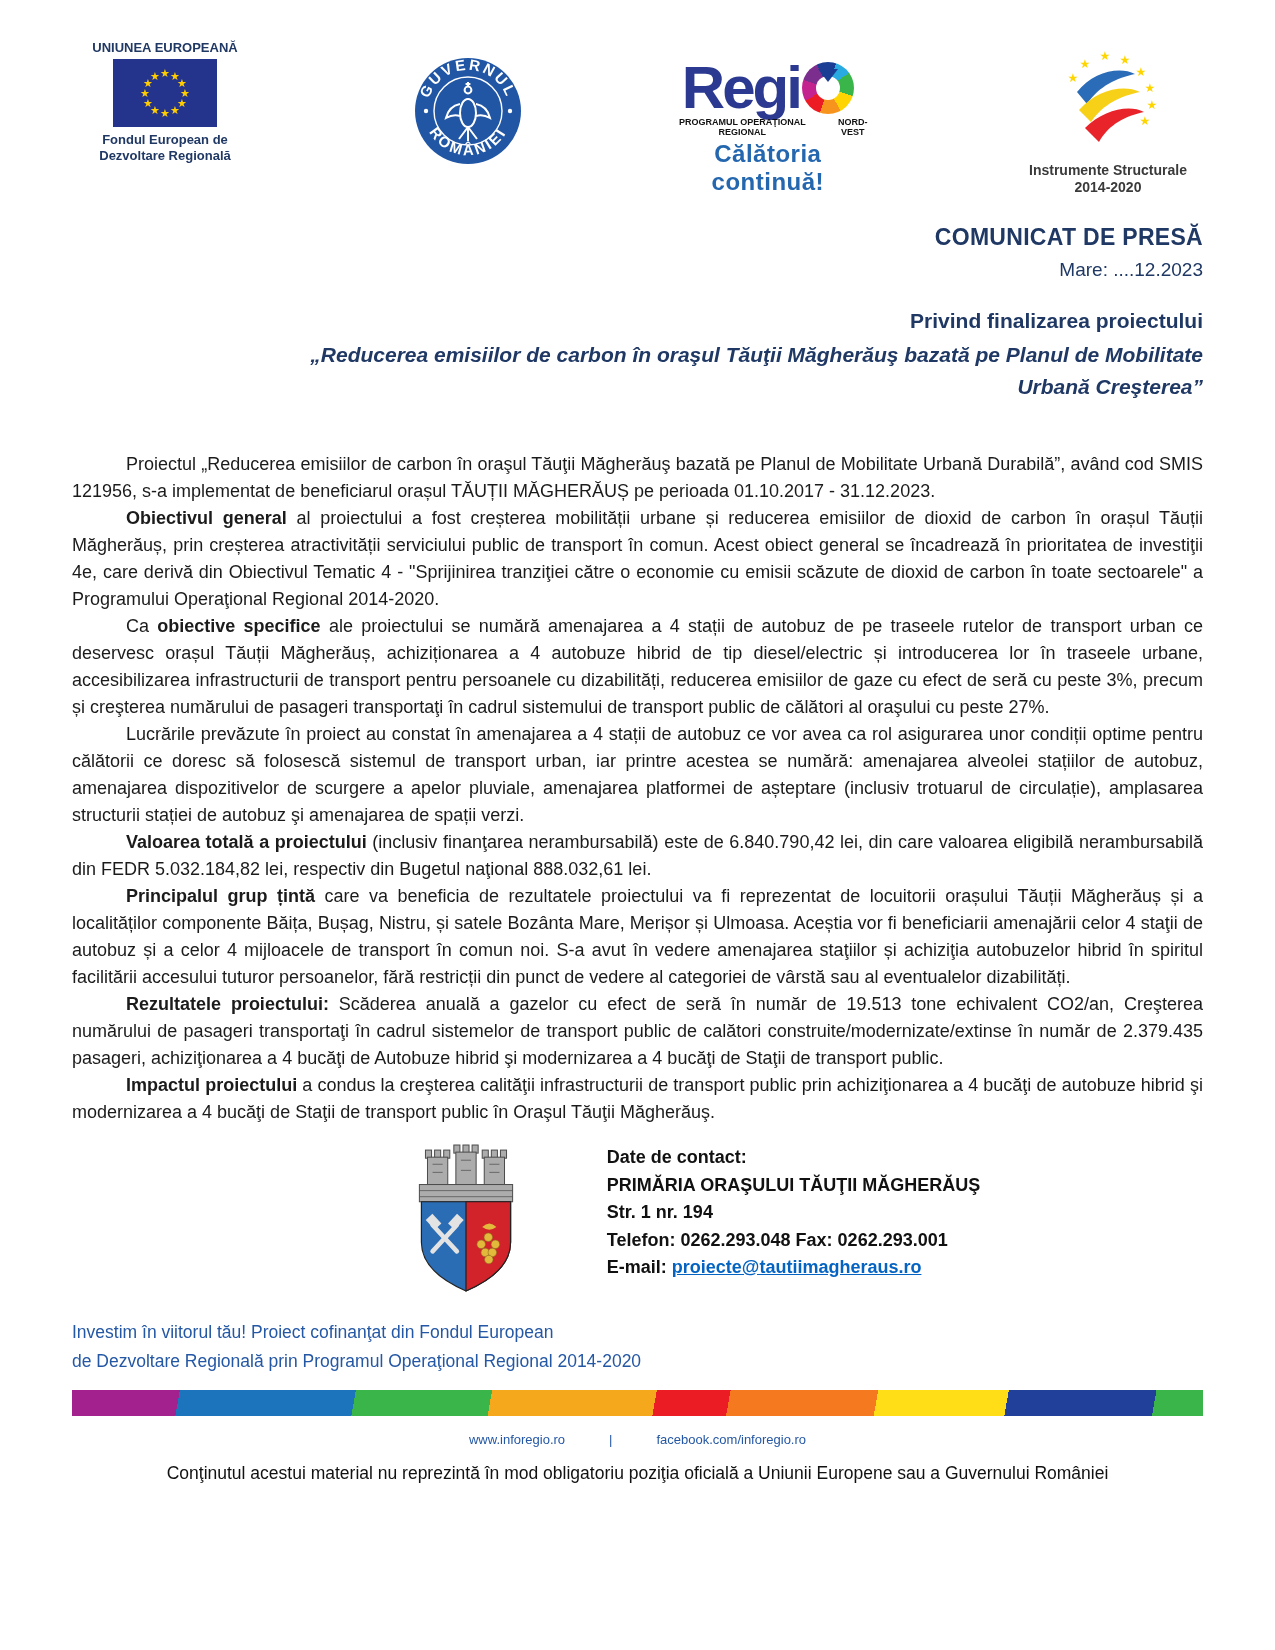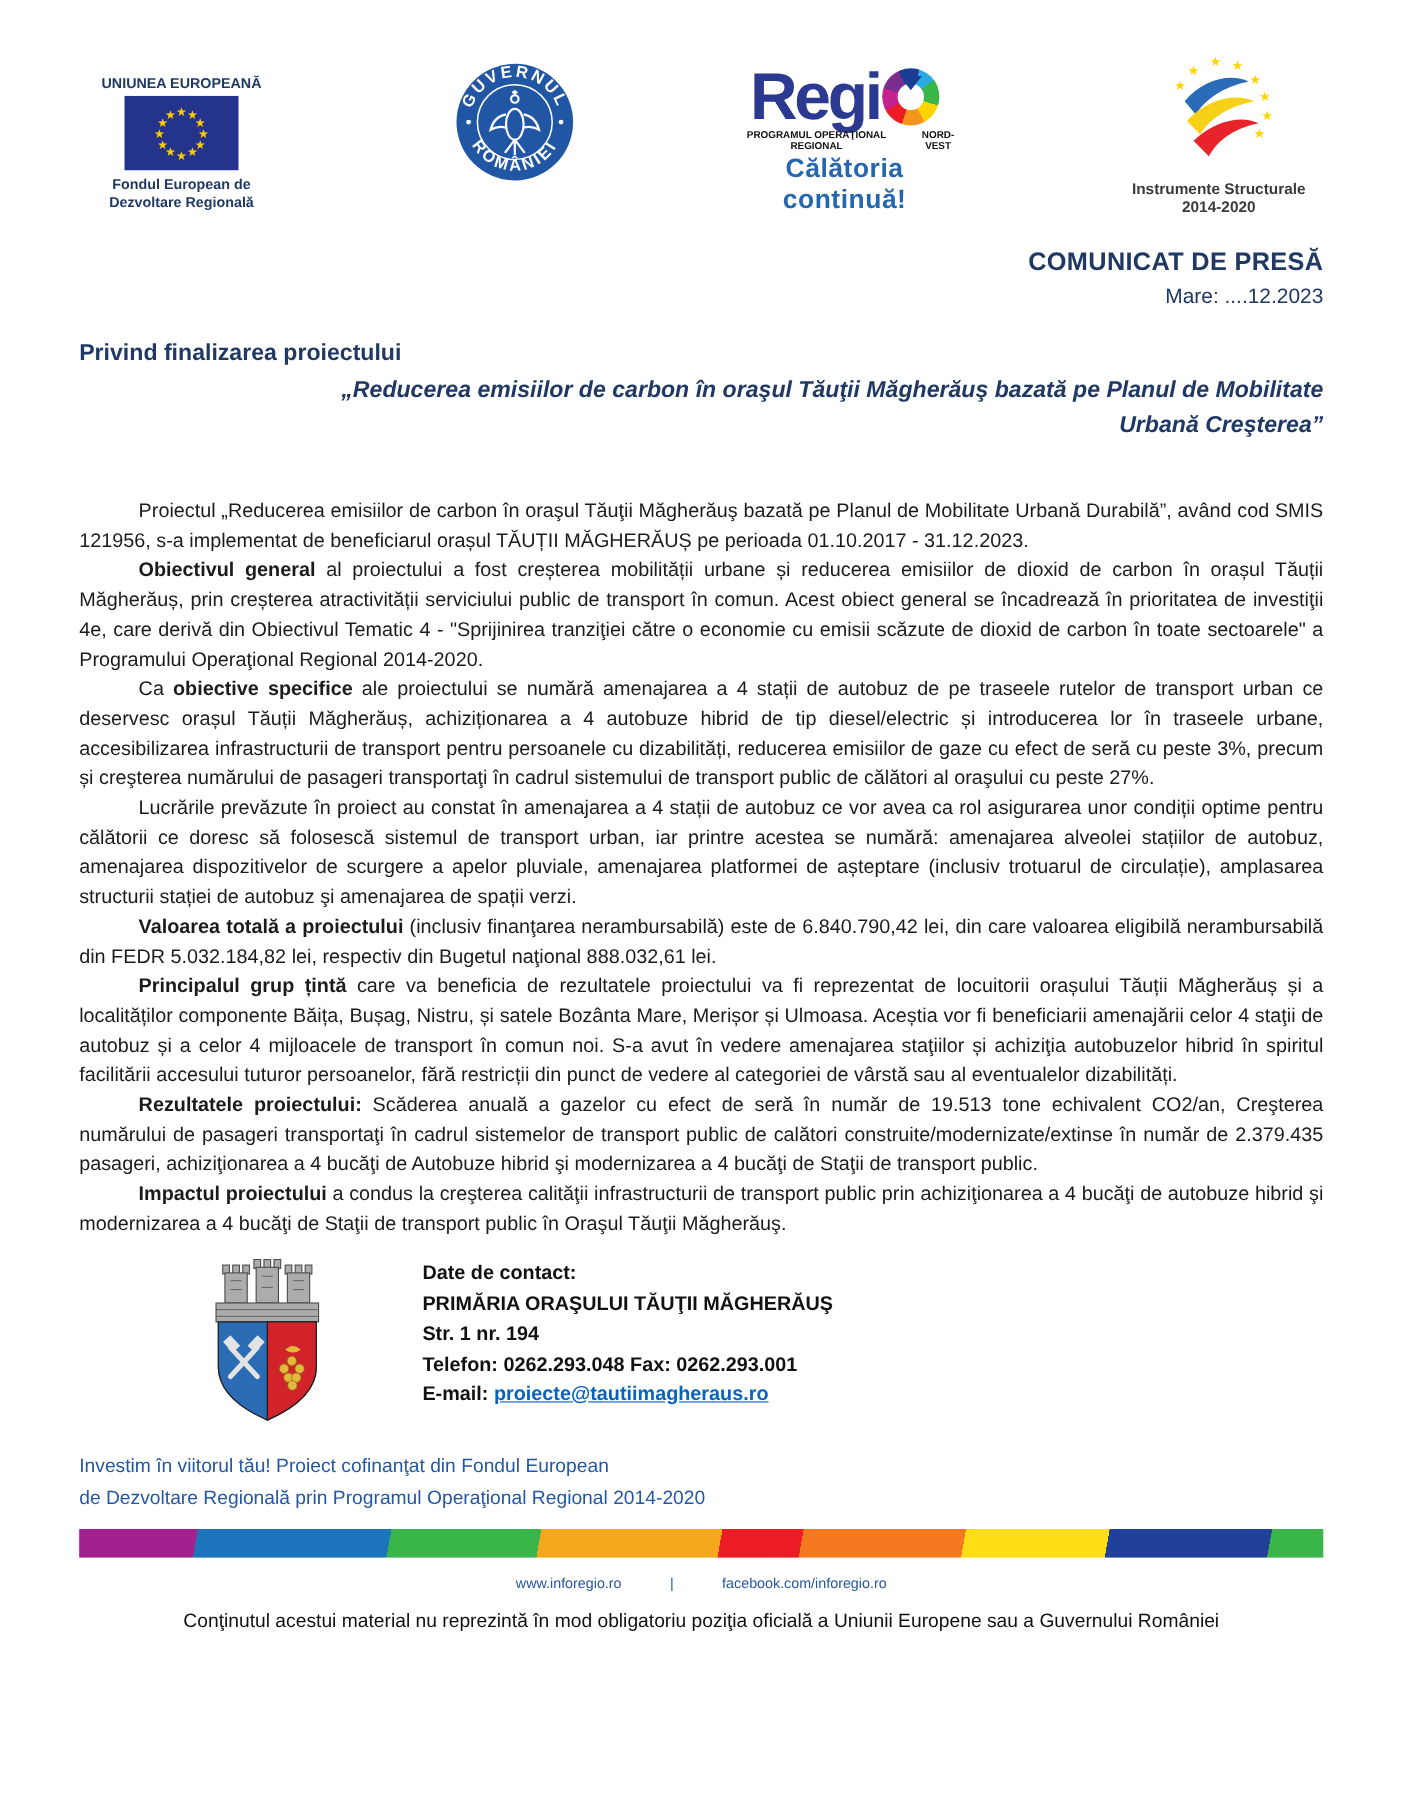--- a/index.html
+++ b/index.html
@@ -8,51 +8,51 @@
     width:1275px; height:1650px; overflow:hidden;
     font-family:"Liberation Sans", sans-serif;
     color:#1b1b1b;
     position:relative;
   }
   .page { padding:40px 72px 0 72px; }
 
   
   .logos { display:flex; justify-content:space-between; align-items:flex-start; height:158px; }
   .logo-block { text-align:center; }
-  .eu-block { width:150px; margin-left:18px;margin-top:28px; }
+  .eu-block { width:150px; margin-left:18px; }
   .eu-label { font-size:13px; font-weight:bold; color:#203864; letter-spacing:0; margin-bottom:4px; white-space:nowrap; }
   .eu-flag { display:block; margin:0 auto; }
   .eu-caption { font-size:13px; font-weight:600; color:#203864; line-height:16px; margin-top:5px; }
   .gov-block { margin-left:40px; margin-top:16px; }
   .regio-block { margin-top:22px; width:225px; }
   .regio-row { display:flex; align-items:flex-end; justify-content:center; }
   .regio-word { font-size:60px; font-weight:bold; color:#2B3990; letter-spacing:-3px; line-height:52px; }
   .regio-o { width:52px; height:52px; border-radius:50%; position:relative; margin-left:2px;
     background:conic-gradient(#1B3E94 0 5%, #29ABE2 5% 15%, #39B54A 15% 30%, #FFD400 30% 42%, #F7941D 42% 55%, #ED1C24 55% 67%, #C4238F 67% 80%, #7B2E8E 80% 93%, #1B3E94 93% 100%); }
   .regio-o::after { content:""; position:absolute; inset:14px; background:#fff; border-radius:50%; }
   .regio-notch { position:absolute; top:7px; left:50%; transform:translateX(-50%); z-index:2;
     width:0; height:0; border-left:10px solid transparent; border-right:10px solid transparent; border-top:13px solid #1B3E94; }
   .regio-sub { display:flex; justify-content:space-between; font-size:9px; font-weight:bold; color:#111; margin-top:3px; padding:0 2px; letter-spacing:0; }
   .regio-tagline { font-size:24px; font-weight:bold; color:#2467AE; margin-top:3px; letter-spacing:0.5px; }
   .is-block { margin-top:8px; width:190px; }
   .is-caption { font-size:14px; font-weight:bold; color:#3A3A3A; line-height:17px; margin-top:2px; }
 
   
   .doc-heading { text-align:right; font-size:23px; font-weight:bold; color:#1F3864; margin-top:26px; letter-spacing:0.3px; }
   .doc-date { text-align:right; font-size:19px; color:#1F3864; margin-top:8px; }
-  .doc-subject { text-align:left; font-size:21px; font-weight:bold; color:#1F3864; margin-top:28px; }
+  .doc-subject { text-align:right; font-size:21px; font-weight:bold; color:#1F3864; margin-top:28px; }
   .doc-project { text-align:right; font-size:21px; font-weight:bold; font-style:italic; color:#1F3864; line-height:32px; margin-top:6px; }
 
   
   .body-text { margin-top:48px; }
   .para { font-size:18px; line-height:27px; text-align:justify; text-indent:54px; color:#1b1b1b; }
   .para b { font-weight:bold; }
 
   
-  .contact { display:flex; margin-top:18px; margin-left:110px; align-items:flex-start; }
+  .contact { display:flex; margin-top:18px; margin-left:110px; align-items:flex-start;justify-content:center; }
   .crest { flex:0 0 auto; }
   .contact-text { margin-left:80px; font-size:18px; font-weight:bold; line-height:27.5px; color:#111; }
   .contact-text a { color:#0563C1; text-decoration:underline; }
 
   
   .investim { text-align:left; font-size:17.5px; color:#2457A4; line-height:29px; margin-top:22px; }
   .rainbow { height:26px; margin-top:14px;
     background:linear-gradient(100deg, #A3218E 0 9.5%, #1C75BC 9.5% 25%, #3AB54A 25% 37%, #F5A81C 37% 51.5%, #EC1C24 51.5% 58%, #F4791F 58% 71%, #FFDE17 71% 82.5%, #21409A 82.5% 95.5%, #3AB54A 95.5% 100%); }
   .links-row { display:flex; justify-content:center; gap:44px; font-size:13px; color:#2457A4; margin-top:16px; }
   .disclaimer { text-align:center; font-size:17.5px; color:#111; margin-top:16px; }

